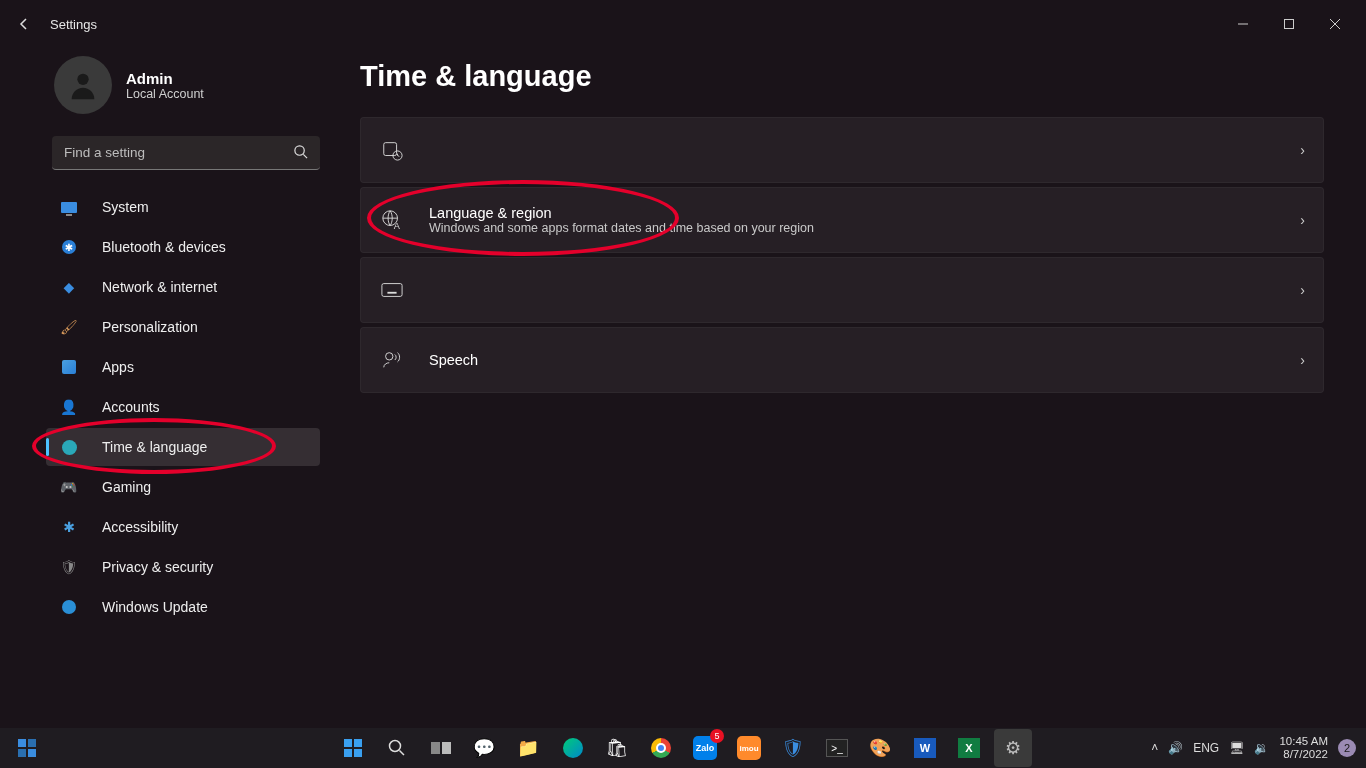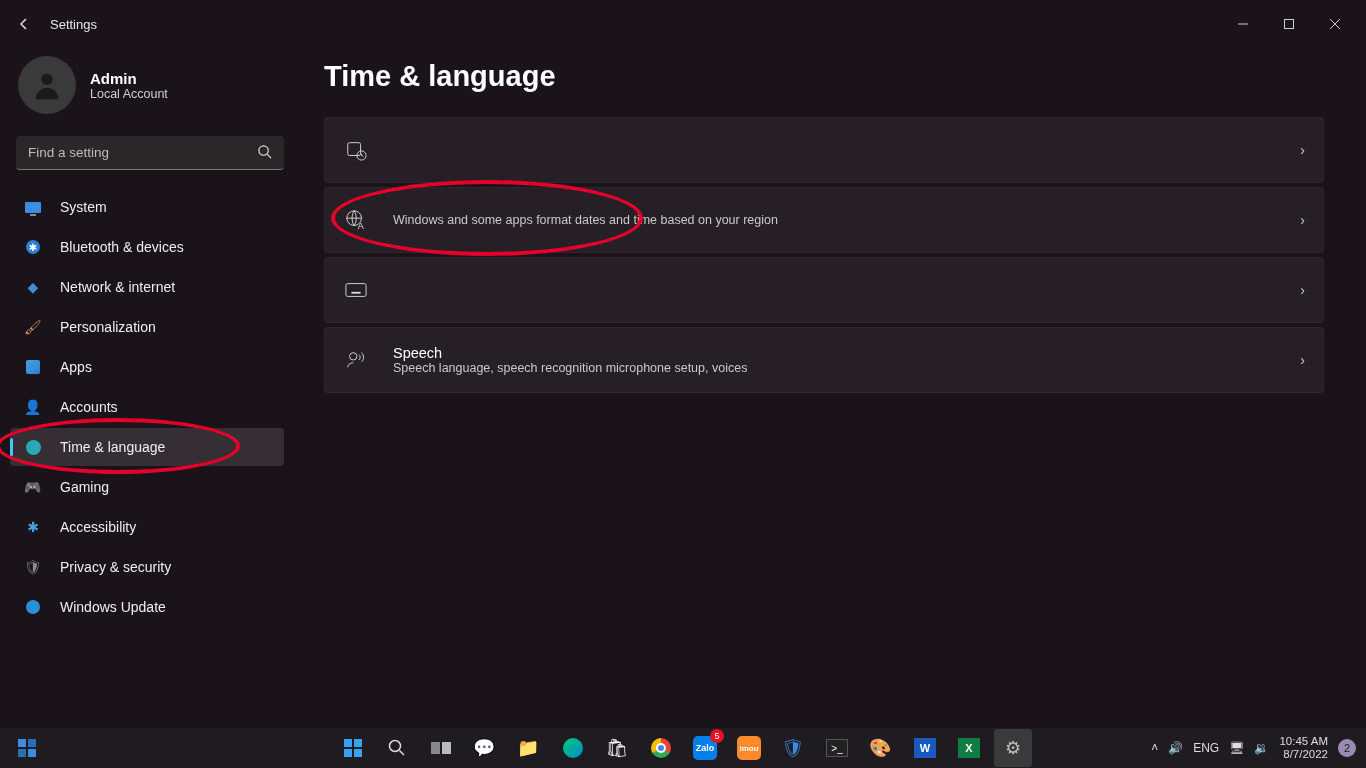--- a/index.html
+++ b/index.html
@@ -6,33 +6,33 @@
 html, body { width: 1366px; height: 768px; overflow: hidden; background: #1a1319; color: #fff; }
 
 .titlebar { height: 48px; display: flex; align-items: center; padding: 0 8px; }
 .titlebar .back { width: 32px; height: 32px; display:flex; align-items:center; justify-content:center; border-radius:4px; }
 .titlebar .title { margin-left: 10px; font-size: 13px; color: #e6e6e6; }
 .titlebar .win-controls { margin-left: auto; display:flex; }
 .titlebar .win-controls div { width:46px; height:32px; display:flex; align-items:center; justify-content:center; color:#ccc; font-size:10px; }
 
 .body { display:flex; height: calc(768px - 48px - 40px); }
 
-.sidebar { width: 300px; padding: 8px 16px 8px 16px; }
+.sidebar { width: 300px; padding: 8px 16px 8px 16px; margin-left: 36px; }
 .user-block { display:flex; align-items:center; gap:14px; padding: 0 0 18px 2px; }
 .avatar { width:58px; height:58px; border-radius:50%; background:#3a3a3a; display:flex; align-items:center; justify-content:center; }
 .user-name { font-size:15px; font-weight:600; }
 .user-sub { font-size:12.5px; color:#cfcfcf; }
 
 .search-wrap { position:relative; margin: 4px 0 18px 0; }
 .search { width:268px; height:34px; background:#2b2628; border:none; border-bottom:1px solid #777; border-radius:4px; padding:0 36px 0 12px; color:#d946ef; font-size:13.5px; }
 .search::placeholder { color:#bdbdbd; }
 .search-icon { position:absolute; right:12px; top:8px; color:#ddd; }
 
 .nav { display:flex; flex-direction:column; gap:2px; margin-left:-6px; }
-.nav-item { display:flex; align-items:center; gap:18px; height:38px; padding:0 14px; border-radius:4px; font-size:14px; color:#eee; position:relative; cursor:default; }
+.nav-item { display:flex; align-items:center; gap:24px; height:38px; padding:0 14px; border-radius:4px; font-size:14px; color:#eee; position:relative; cursor:default; }
 .nav-item.selected { background:#352e33; }
 .nav-item.selected::before { content:""; position:absolute; left:0; top:10px; width:3px; height:18px; background:#4cc2ff; border-radius:2px; }
 .nav-icon { width:18px; height:18px; display:flex; align-items:center; justify-content:center; font-size:14px; }
 
 .main { flex:1; padding: 12px 42px 0 24px; overflow:auto; }
 .page-title { font-size:29px; font-weight:600; margin-bottom:24px; }
 
 .card { background:rgba(255,255,255,0.055); border:1px solid rgba(255,255,255,0.04); border-radius:4px; height:66px; display:flex; align-items:center; padding:0 18px; margin-bottom:4px; position:relative; }
 .card + .card { margin-top:2px; }
 .card-icon { width:26px; height:26px; display:flex; align-items:center; justify-content:center; margin-right:24px; color:#e8e8e8; font-size:18px; }
@@ -197,20 +197,21 @@
 
     <div class="card">
       <div class="card-icon">
           <svg width="22" height="22" viewBox="0 0 24 24">
             <circle cx="10" cy="10" r="8" stroke="#ddd" fill="none"></circle>
             <path d="M2 10h16M10 2c3 4 3 12 0 16M10 2c-3 4-3 12 0 16" stroke="#ddd" fill="none"></path>
             <text x="14" y="22" font-size="10" fill="#ddd">A</text>
           </svg>
         </div>
       <div class="card-titles">
+        <div class="card-title">Language &amp; region</div>
         <div class="card-sub">Windows and some apps format dates and time based on your region</div>
       </div>
       <div class="chev">›</div>
       <span class="highlight-ellipse" style="left:6px; top:-8px; width:312px; height:76px;"></span>
     </div>
 
     <div class="card">
       <div class="card-icon">
           <svg width="22" height="16" viewBox="0 0 24 16">
             <rect x="1" y="1" width="22" height="14" rx="2" stroke="#ddd" fill="none"></rect>
@@ -227,21 +228,20 @@
     <div class="card">
       <div class="card-icon">
           <svg width="22" height="22" viewBox="0 0 24 24">
             <circle cx="9" cy="8" r="4" stroke="#ddd" fill="none"></circle>
             <path d="M3 20c0-3 3-5 6-5" stroke="#ddd" fill="none"></path>
             <path d="M15 6c2 1 2 5 0 6M18 4c3 2 3 8 0 10" stroke="#ddd" fill="none"></path>
           </svg>
         </div>
       <div class="card-titles">
         <div class="card-title">Speech</div>
-        <div class="card-sub">Speech language, speech recognition microphone setup, voices</div>
       </div>
       <div class="chev">›</div>
     </div>
   </div>
 </div>
 
 <div class="taskbar">
   <div class="task-icon" style="margin-left:8px;">
     <svg width="20" height="20" viewBox="0 0 20 20">
         <rect x="1" y="1" width="8" height="8" fill="#3a8de0"></rect>

